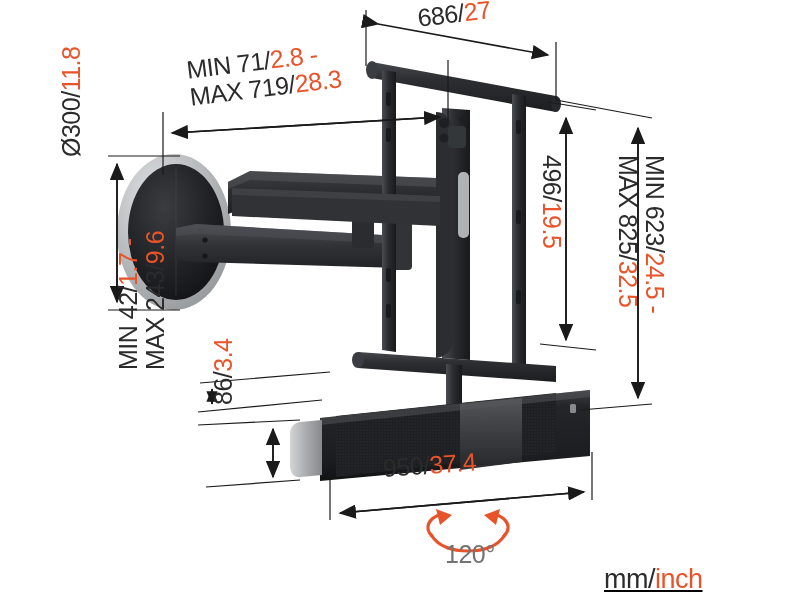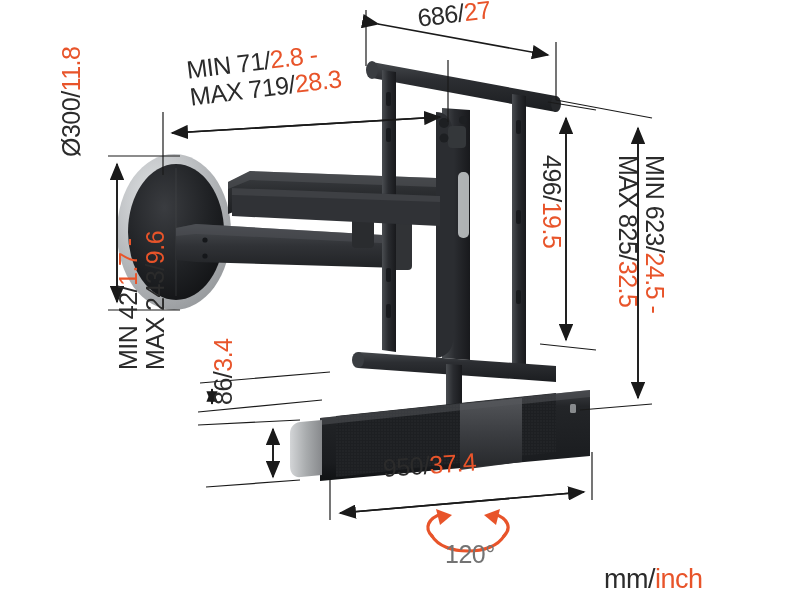--- a/index.html
+++ b/index.html
@@ -33,21 +33,21 @@
   #lbl-496{left:565px;top:155px;font-size:25px;transform:rotate(90deg);transform-origin:left top;}
   #lbl-minmax-right{left:668px;top:155px;font-size:25px;transform:rotate(90deg);transform-origin:left top;}
   #lbl-minmax-right div{margin:0;}
 
   #lbl-minmax-low{left:115px;top:370px;font-size:25px;transform:rotate(-90deg);transform-origin:left top;}
   #lbl-minmax-low div{margin:0;}
 
   #lbl-86{left:210px;top:405px;font-size:25px;transform:rotate(-90deg);transform-origin:left top;}
   #lbl-950{left:382px;top:455px;font-size:25px;transform:rotate(-4deg);transform-origin:left top;}
   #lbl-120{left:445px;top:519px;font-size:25px;color:#737373;margin-top:22px;}
-  #lbl-unit{left:604px;top:565px;font-size:27px;}
+  #lbl-unit{left:604px;top:565px;font-size:27px;text-decoration:underline;}
 
   .stack{display:block;}
 </style>
 </head>
 <body>
 
 <div id="stage">
 
   <svg width="800" height="600" viewBox="0 0 800 600">
     <defs>

